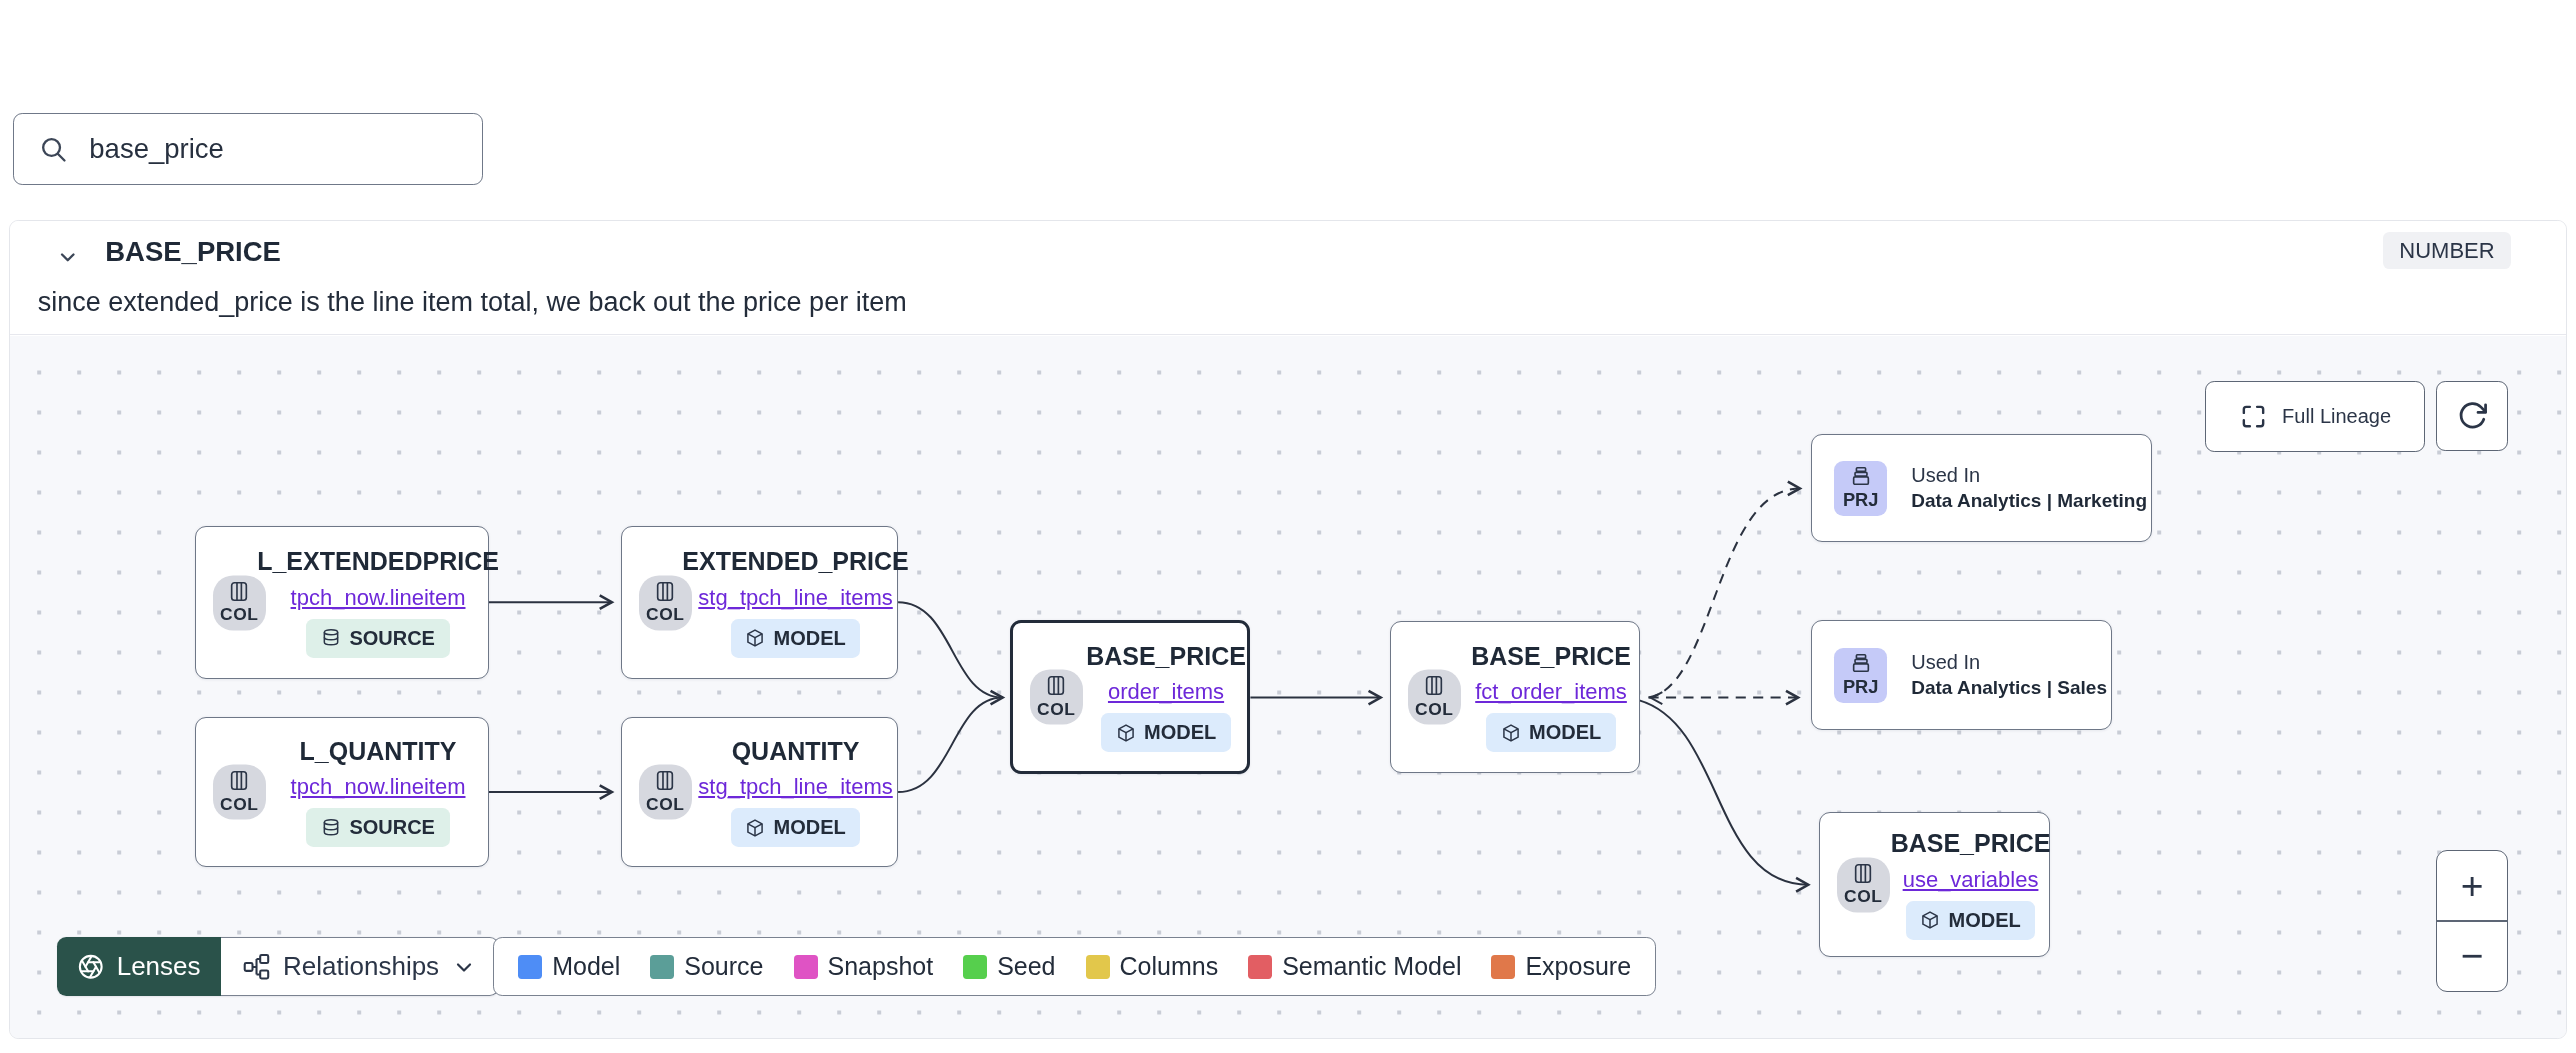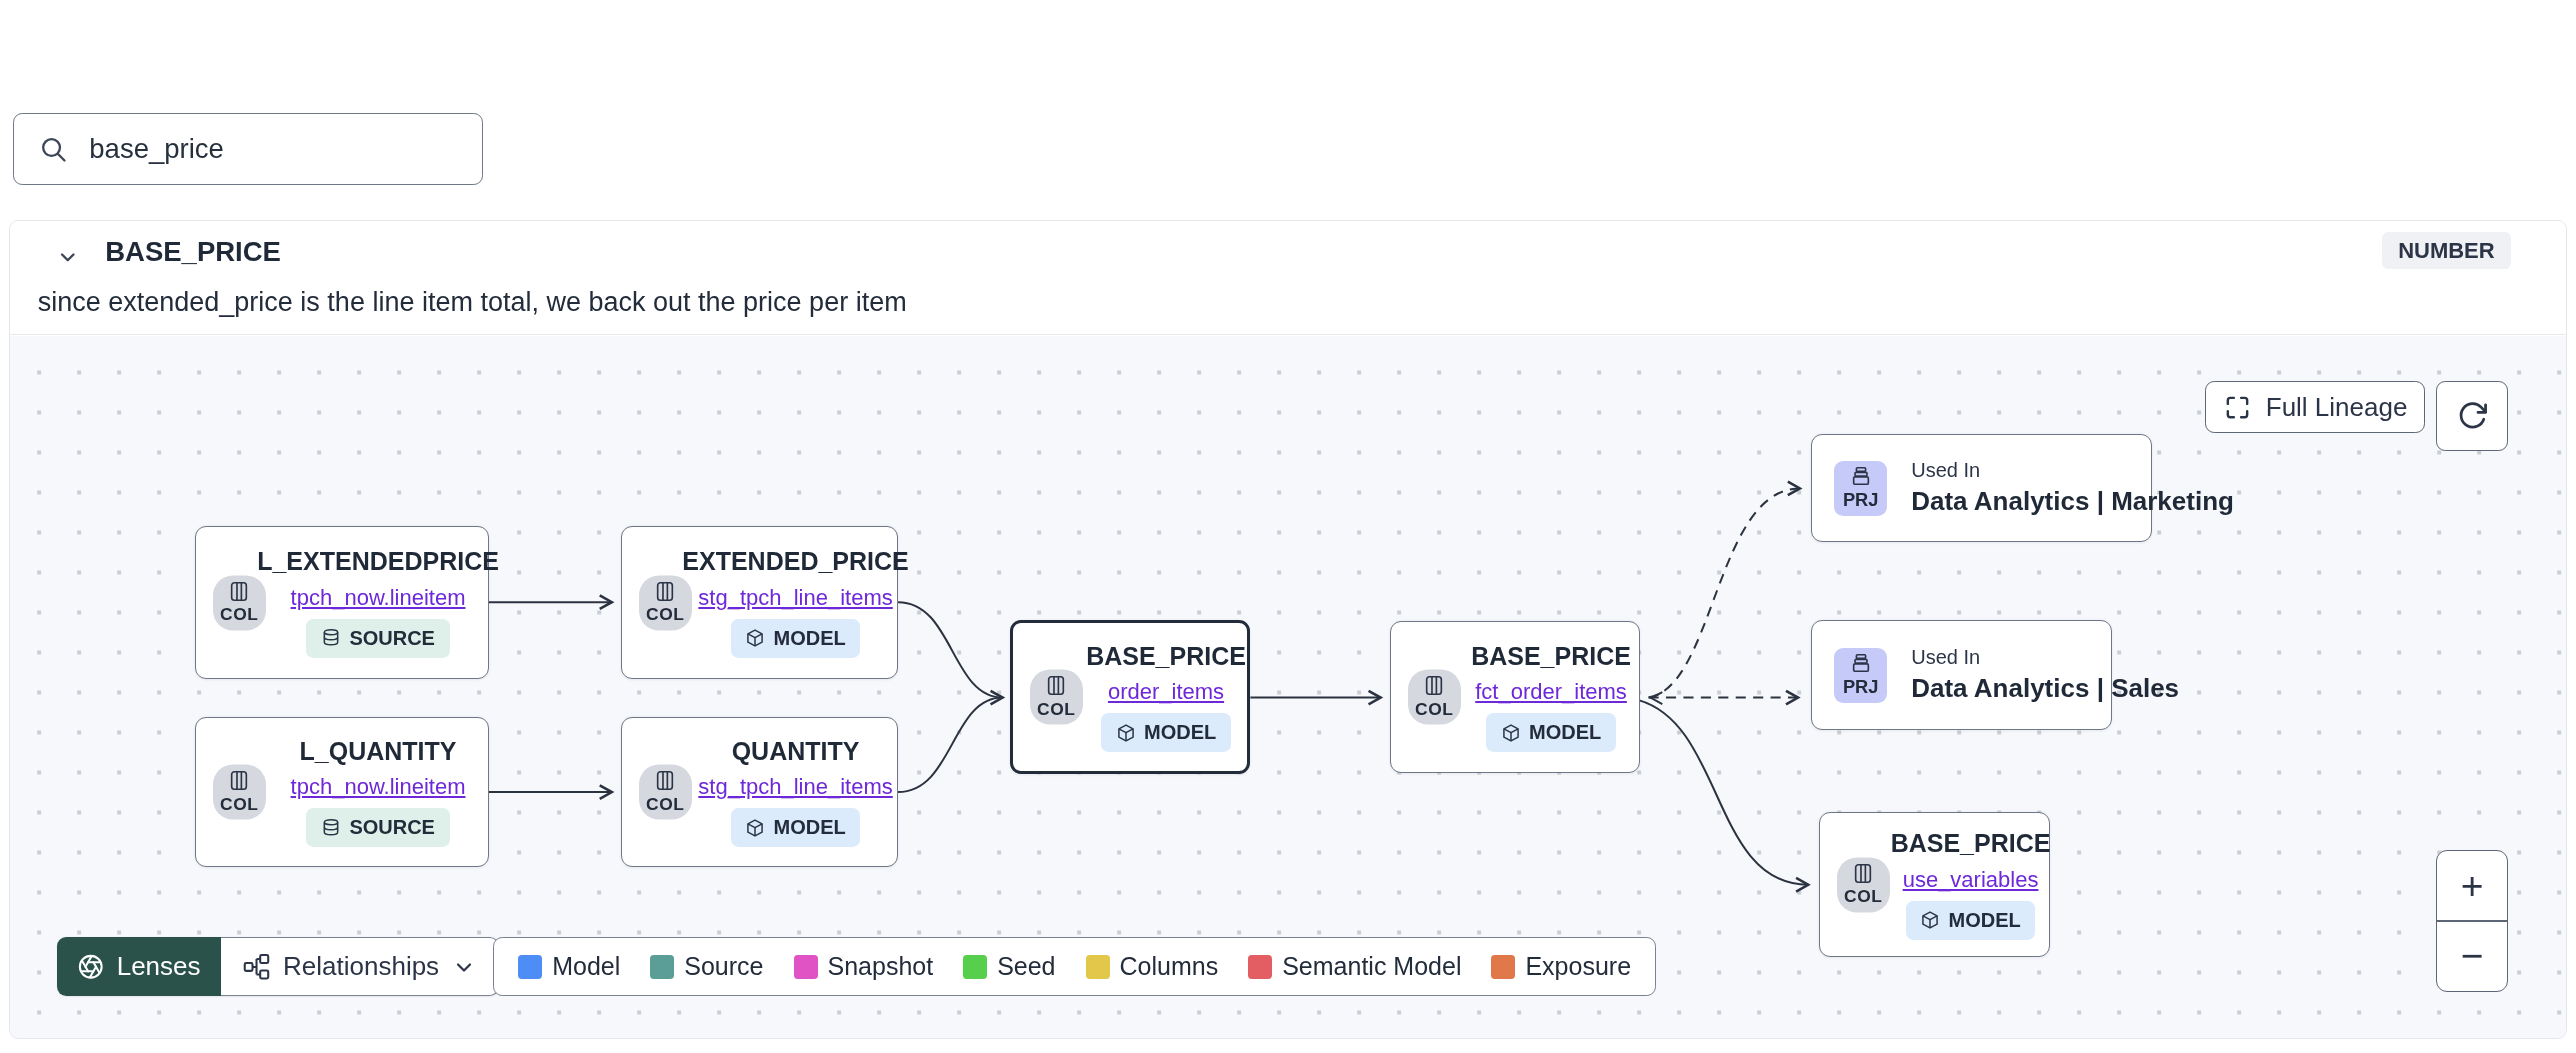--- a/index.html
+++ b/index.html
@@ -59,27 +59,27 @@
   .typebadge{display:inline-flex;align-items:center;gap:8.3px;height:39px;padding:0 14.7px;border-radius:7.3px;
              font-size:20px;font-weight:600;color:#232c3a;}
 
   .prjnode{position:absolute;background:#fff;border:1.8px solid #6e7787;border-radius:11px;
            box-shadow:0 0.9px 2.8px rgba(20,30,50,.07);box-sizing:border-box;display:flex;align-items:center;}
   .prjnode .prjbadge{width:53px;height:55px;border-radius:9.2px;margin-left:22px;flex:none;
            display:flex;flex-direction:column;align-items:center;justify-content:center;gap:1.8px;}
   .prjnode .prjbadge .lbl{font-size:18.3px;font-weight:600;color:#232c3a;}
   .prjnode .txt{margin-left:24px;display:flex;flex-direction:column;gap:3.7px;}
   .prjnode .usedin{font-size:20px;color:#2b3547;}
-  .prjnode .name{font-size:26px;font-weight:600;color:#1f2937;white-space:nowrap;}
+  .prjnode .name{font-size:19px;font-weight:600;color:#1f2937;white-space:nowrap;}
 
   
   .btn{background:#fff;border:1.8px solid #5d6675;border-radius:9.2px;display:flex;align-items:center;
        justify-content:center;box-sizing:border-box;cursor:pointer;}
-  .full-lineage{position:absolute;left:2195px;top:45px;width:220px;height:52px;gap:13.8px;
-                font-size:26px;font-weight:500;color:#2b3547;}
+  .full-lineage{position:absolute;left:2195px;top:45px;width:220px;height:71px;gap:13.8px;
+                font-size:20px;font-weight:500;color:#2b3547;}
   .refresh-btn{position:absolute;left:2426px;top:45px;width:72px;height:70px;}
   .zoomctl{position:absolute;left:2426px;top:514px;width:72px;height:142px;background:#fff;
            border:1.8px solid #5d6675;border-radius:11px;box-sizing:border-box;display:flex;flex-direction:column;}
   .zoomctl .zbtn{flex:1;display:flex;align-items:center;justify-content:center;font-size:39px;
                  color:#2b3547;cursor:pointer;}
   .zoomctl .zdiv{height:1.8px;background:#5d6675;}
 
   
   .lens-bar{position:absolute;left:47px;top:601px;height:59px;display:flex;border-radius:9.2px;
             box-shadow:0 0.9px 1.8px rgba(20,30,50,.08);}
@@ -110,21 +110,21 @@
       <input type="text" value="base_price" style="">
     </div>
   </div>
 
   <div class="panel">
     <div class="panel-header">
       <svg class="chev" width="27.5" height="27.5" viewBox="0 0 24 24" fill="none" stroke="#3c4657" stroke-width="2" stroke-linecap="round" stroke-linejoin="round">
         <polyline points="7,10 12,15 17,10"></polyline>
       </svg>
       <div class="col-title">BASE_PRICE</div>
-      <div class="type-pill" style="background-color: rgb(240, 241, 244); font-weight: bold;">NUMBER</div>
+      <div class="type-pill" style="background-color: rgb(240, 241, 244);">NUMBER</div>
       <div class="col-desc">since extended_price is the line item total, we back out the price per item</div>
     </div>
 
     <div class="canvas">
 
       <svg class="edges" width="2556" height="703" viewBox="0 0 2786 766">
         <defs>
           <marker id="arr" viewBox="0 0 12 12" refX="10" refY="6" markerWidth="9" markerHeight="9" orient="auto-start-reverse">
             <path d="M2,1.5 L10,6 L2,10.5" fill="none" stroke="#2b3240" stroke-width="1.7"></path>
           </marker>

